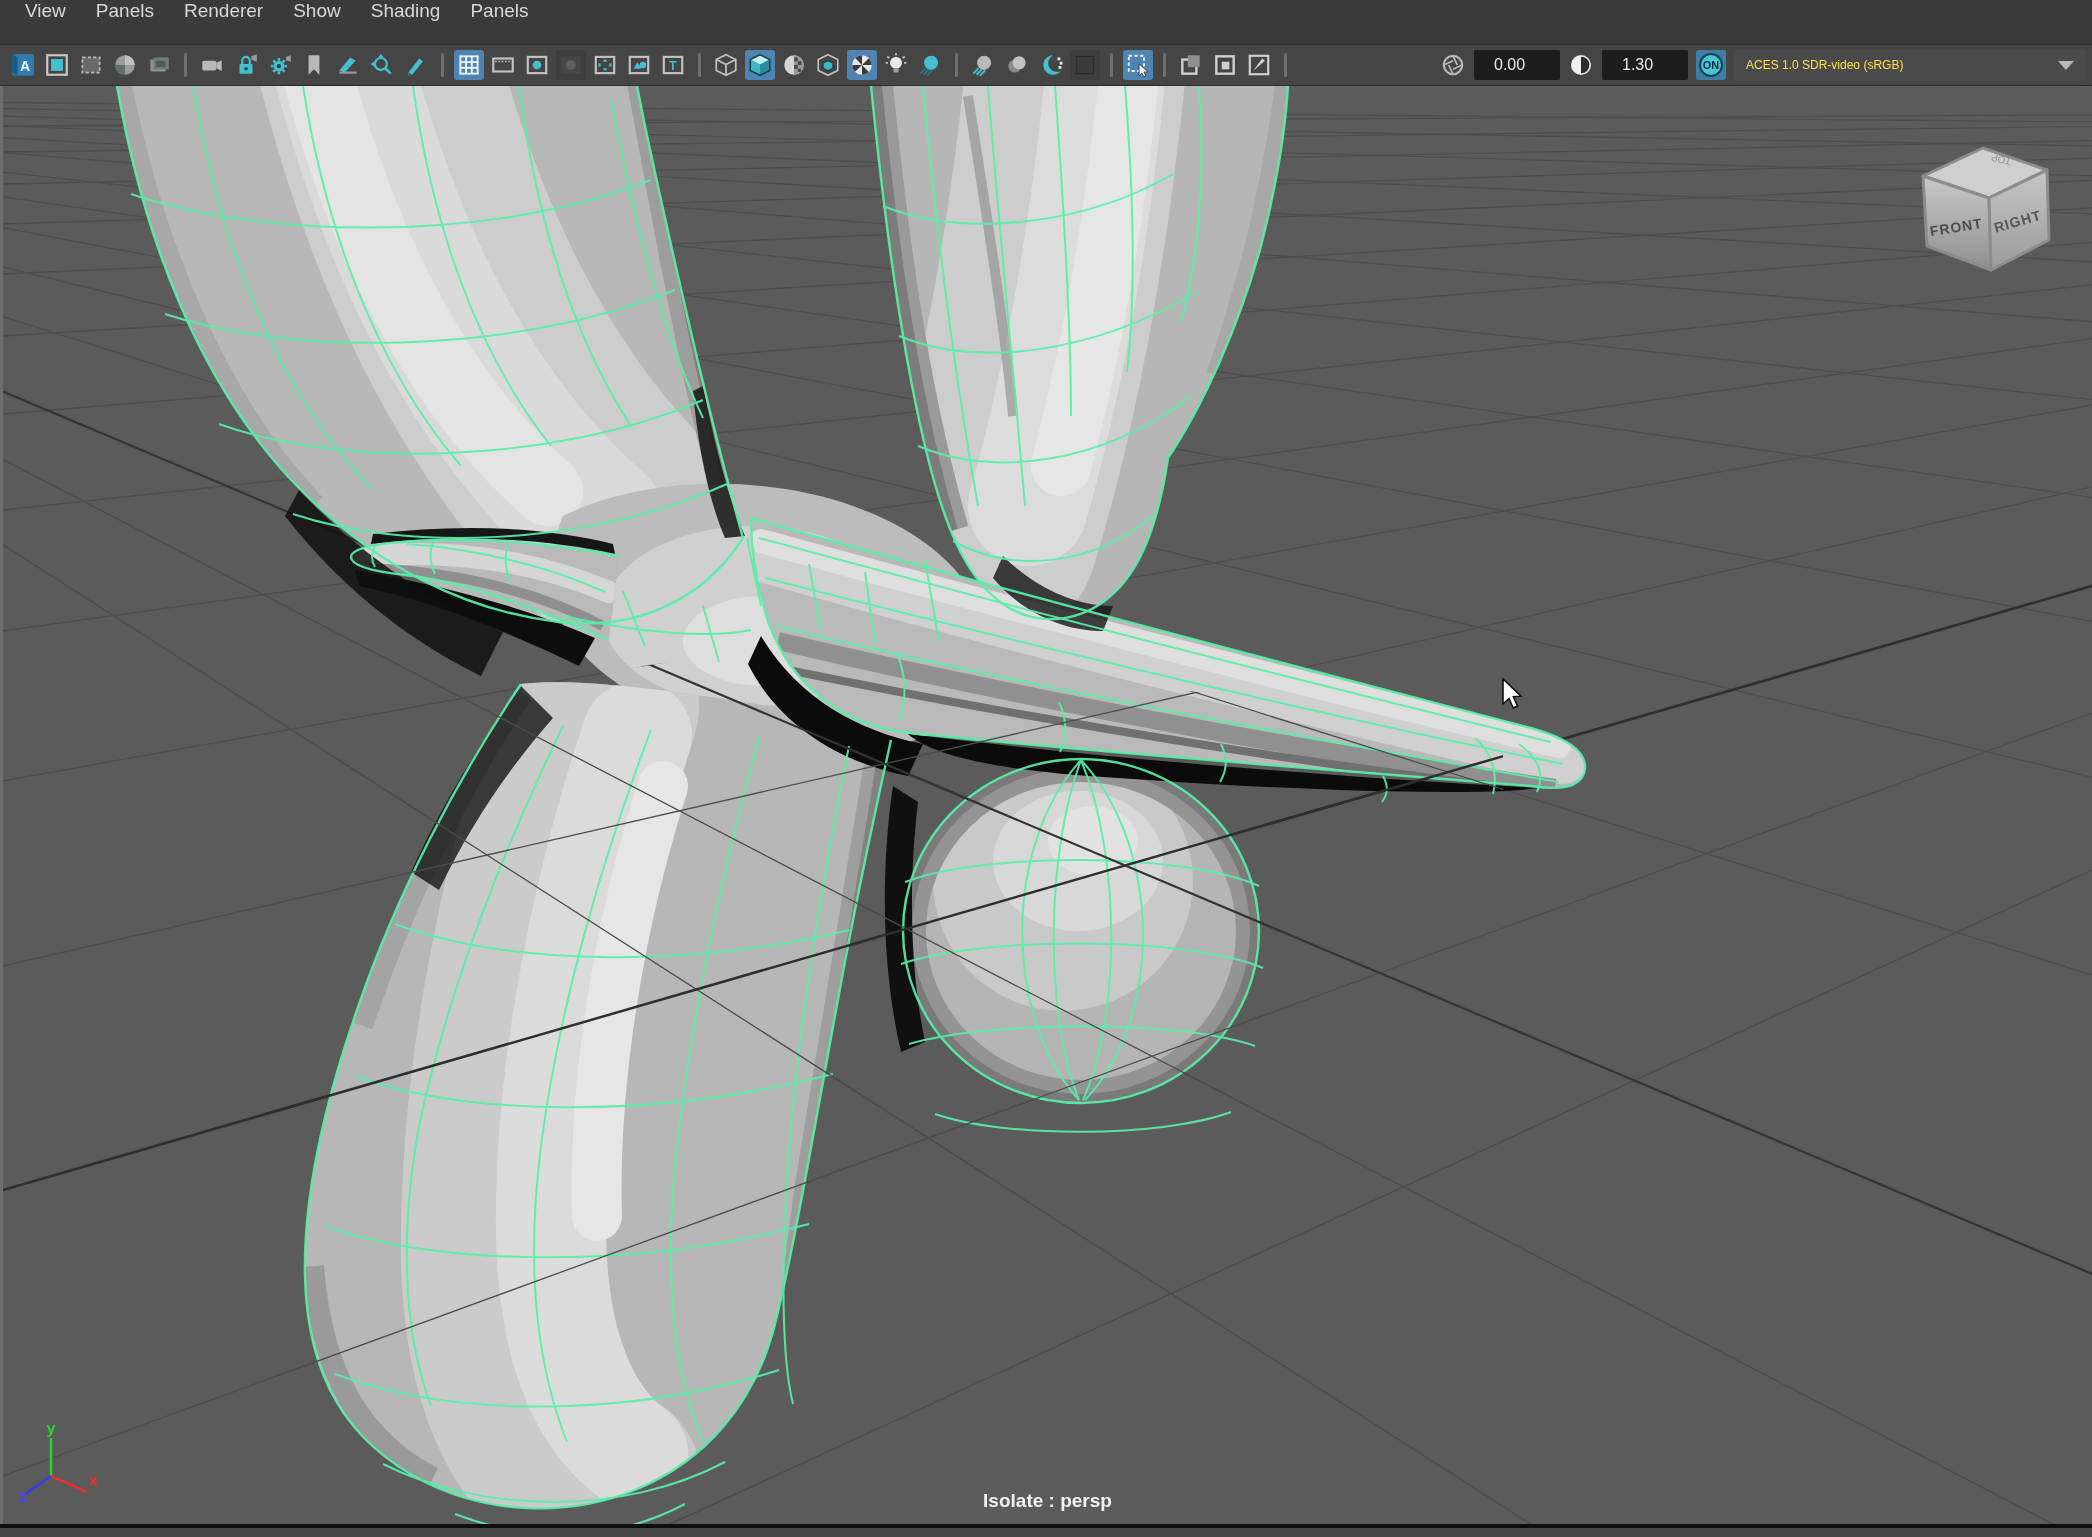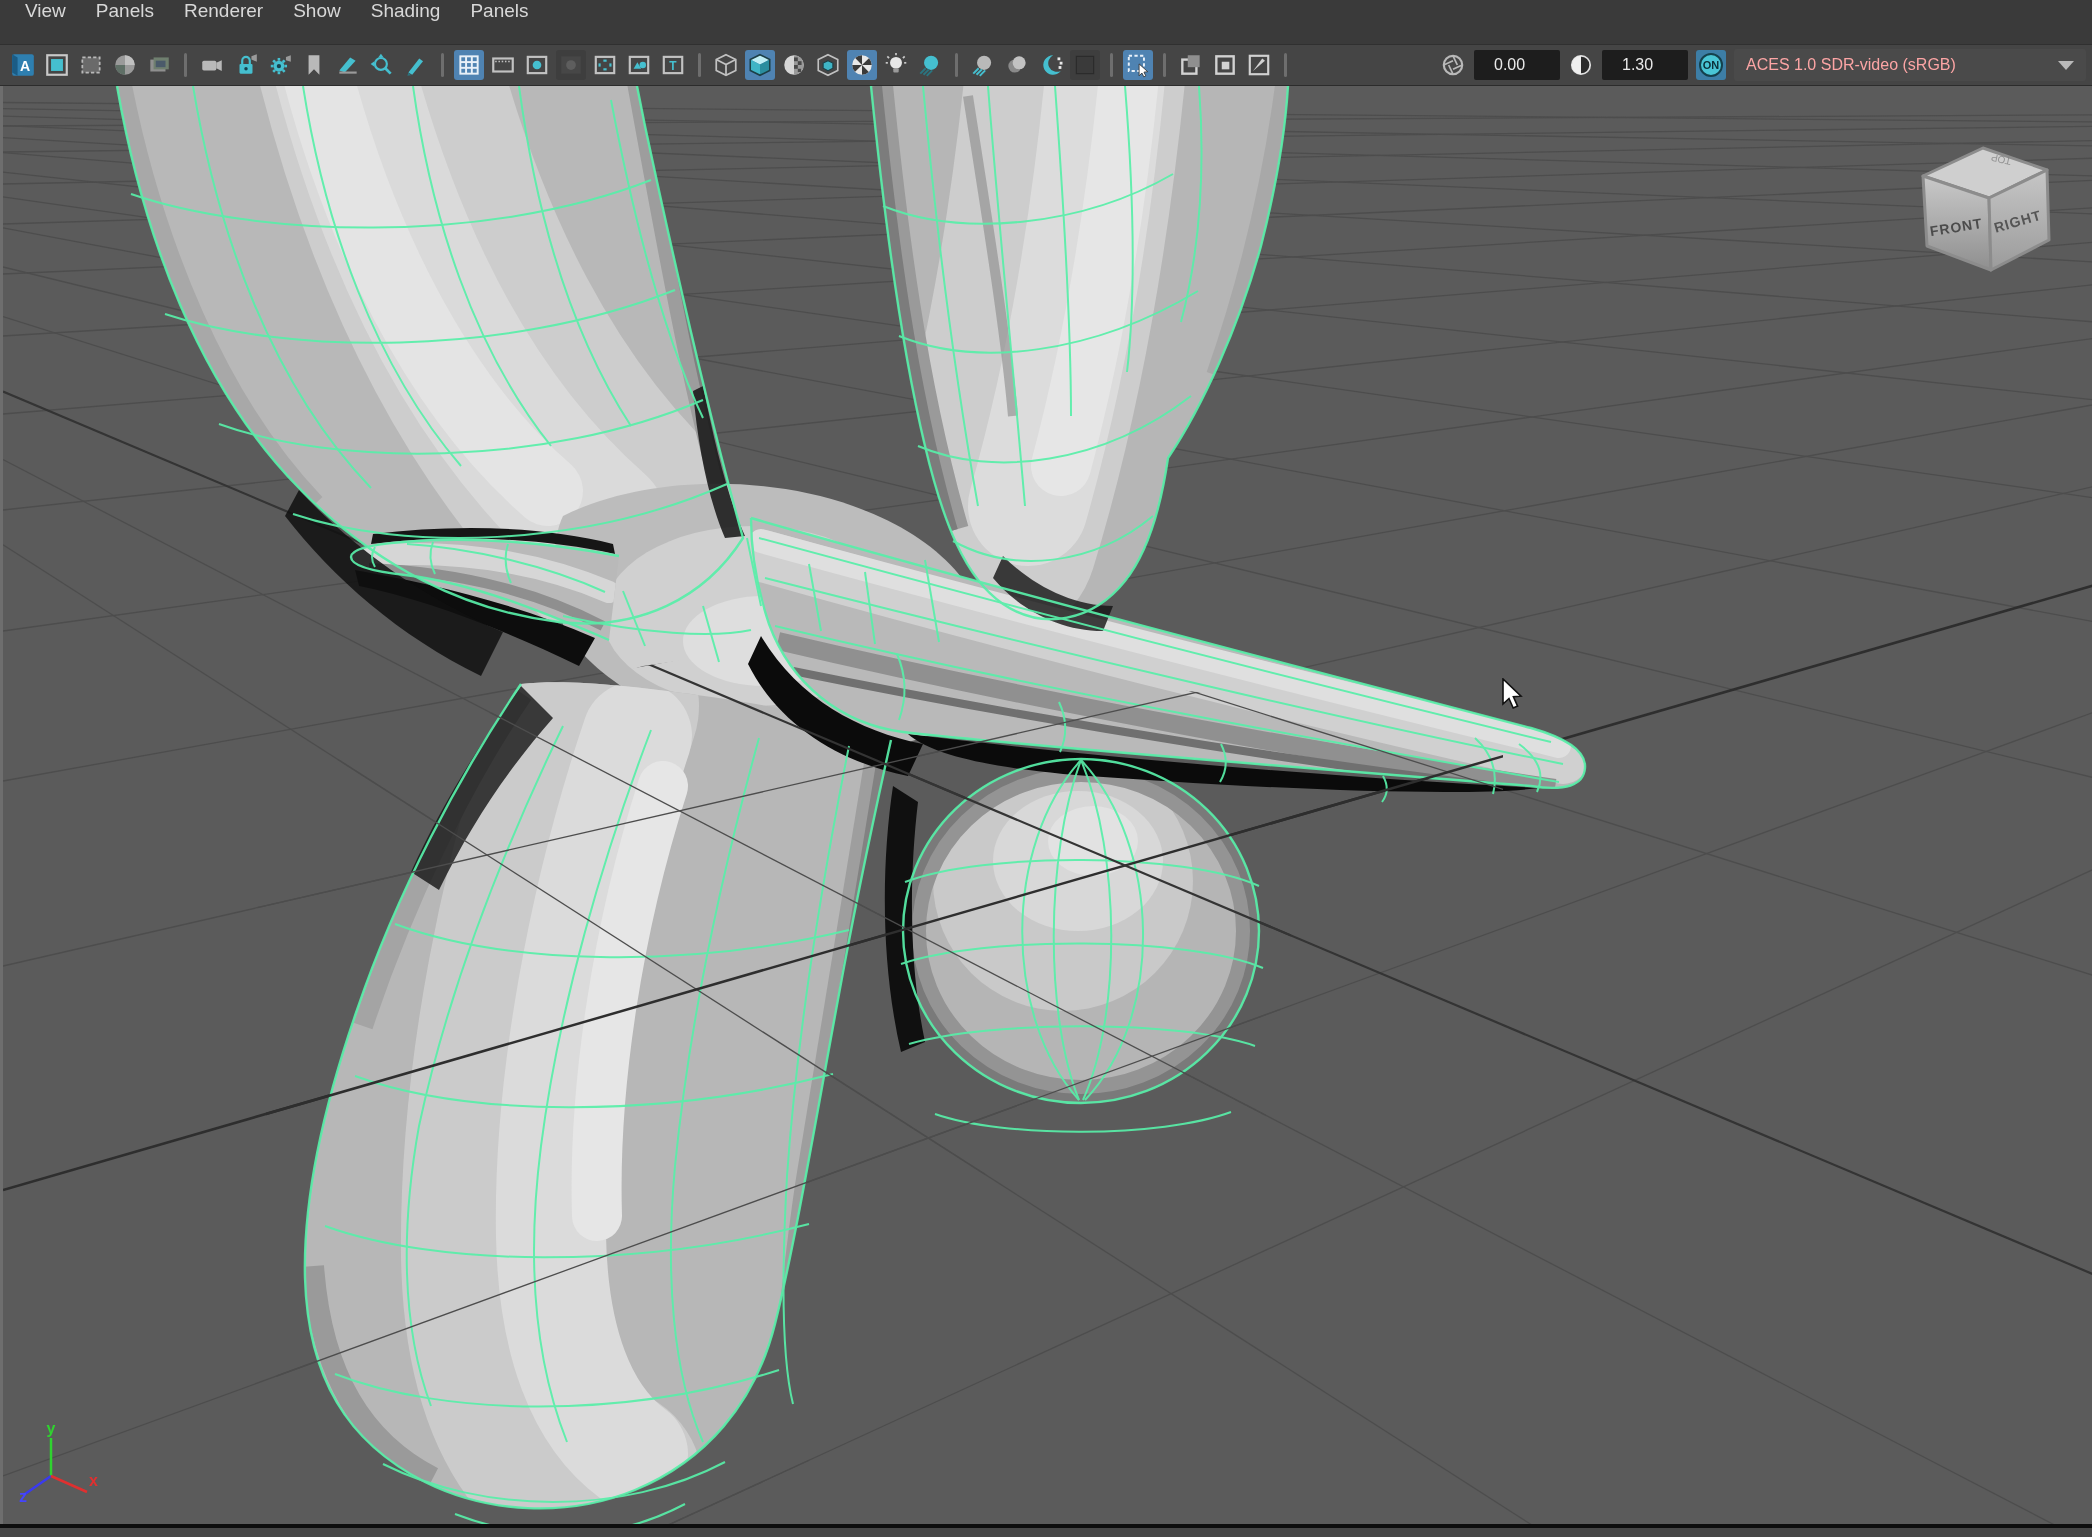--- a/index.html
+++ b/index.html
@@ -23,21 +23,21 @@
   .tb-icon.disabled{background:#3e3e3e;}
   .tb-sep{width:3px;height:24px;background:#6e6e6e;border-radius:2px;margin:0 8px;flex:0 0 auto;}
   .right-cluster{margin-left:auto;display:flex;align-items:center;}
   .tb-field{width:86px;height:30px;background:#1d1d1d;color:#e9e9e9;font-size:16px;display:flex;
             align-items:center;padding-left:20px;border-radius:2px;margin:0 4px;box-sizing:border-box;}
   .on-btn{width:30px;height:30px;background:#3d7ea6;border-radius:3px;display:flex;align-items:center;
           justify-content:center;margin:0 4px;flex:0 0 auto;}
   .on-inner{width:24px;height:24px;border-radius:50%;background:#49c5d5;border:2px solid #14414d;
             color:#0c3038;font-size:11px;font-weight:bold;display:flex;align-items:center;
             justify-content:center;box-sizing:border-box;}
-  .vt-dropdown{width:352px;height:32px;background:#4a4a4a;border-radius:3px;color:#fca5a5;font-size:16px;
+  .vt-dropdown{width:352px;height:32px;background:#4a4a4a;border-radius:3px;color:#fde047;font-size:12px;
                display:flex;align-items:center;justify-content:space-between;padding:0 12px;
                margin-left:4px;box-sizing:border-box;flex:0 0 auto;}
   .chevron{width:0;height:0;border-left:8px solid transparent;border-right:8px solid transparent;
            border-top:9px solid #b9b9b9;}
 
   
   .viewport{position:absolute;top:86px;left:0;width:2092px;height:1451px;background:#5b5b5b;
             border-left:3px solid #6e6e6e;box-sizing:border-box;}
   svg.scene{position:absolute;top:0;left:0;}
   .viewcube{position:absolute;left:1898px;top:48px;}
@@ -638,16 +638,17 @@
   <line x1="38" y1="54" x2="74" y2="70" stroke="#e03030" stroke-width="2.5"></line>
   <text x="38" y="12" font-size="16" font-weight="bold" fill="#2fd32f" text-anchor="middle">y</text>
   <text x="6" y="80" font-size="16" font-weight="bold" fill="#4444ff">z</text>
   <text x="76" y="64" font-size="16" font-weight="bold" fill="#e03030">x</text>
 </svg>
 
 <svg class="cursor" width="26" height="34" viewBox="0 0 26 34">
   <path d="M2,1 L2,26 L8,20.5 L12.2,30 L16.6,28.1 L12.4,18.8 L20,18.2 Z" fill="#ffffff" stroke="#111111" stroke-width="1.6"></path>
 </svg>
 
+<div class="hud">Isolate : persp</div>
 </div>
 
 <div class="bstrip1"></div>
 <div class="bstrip2"></div>
 
 </body></html>

